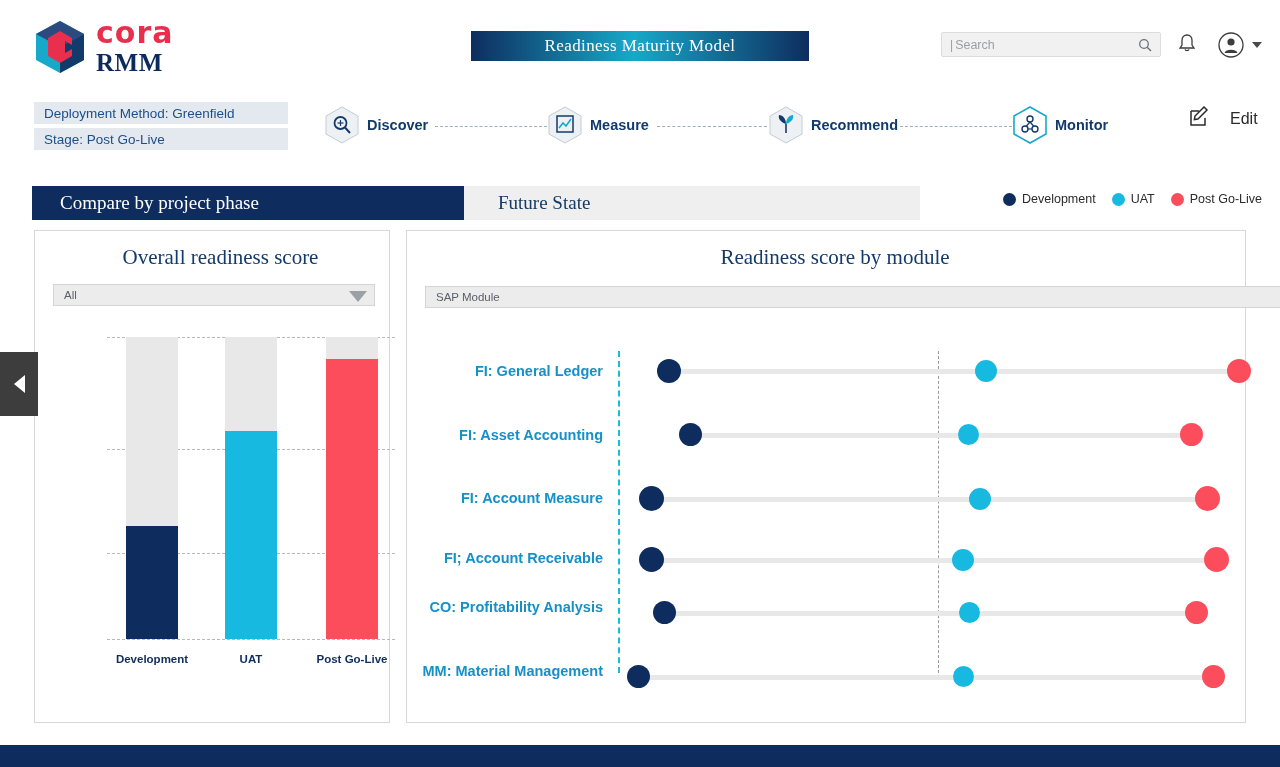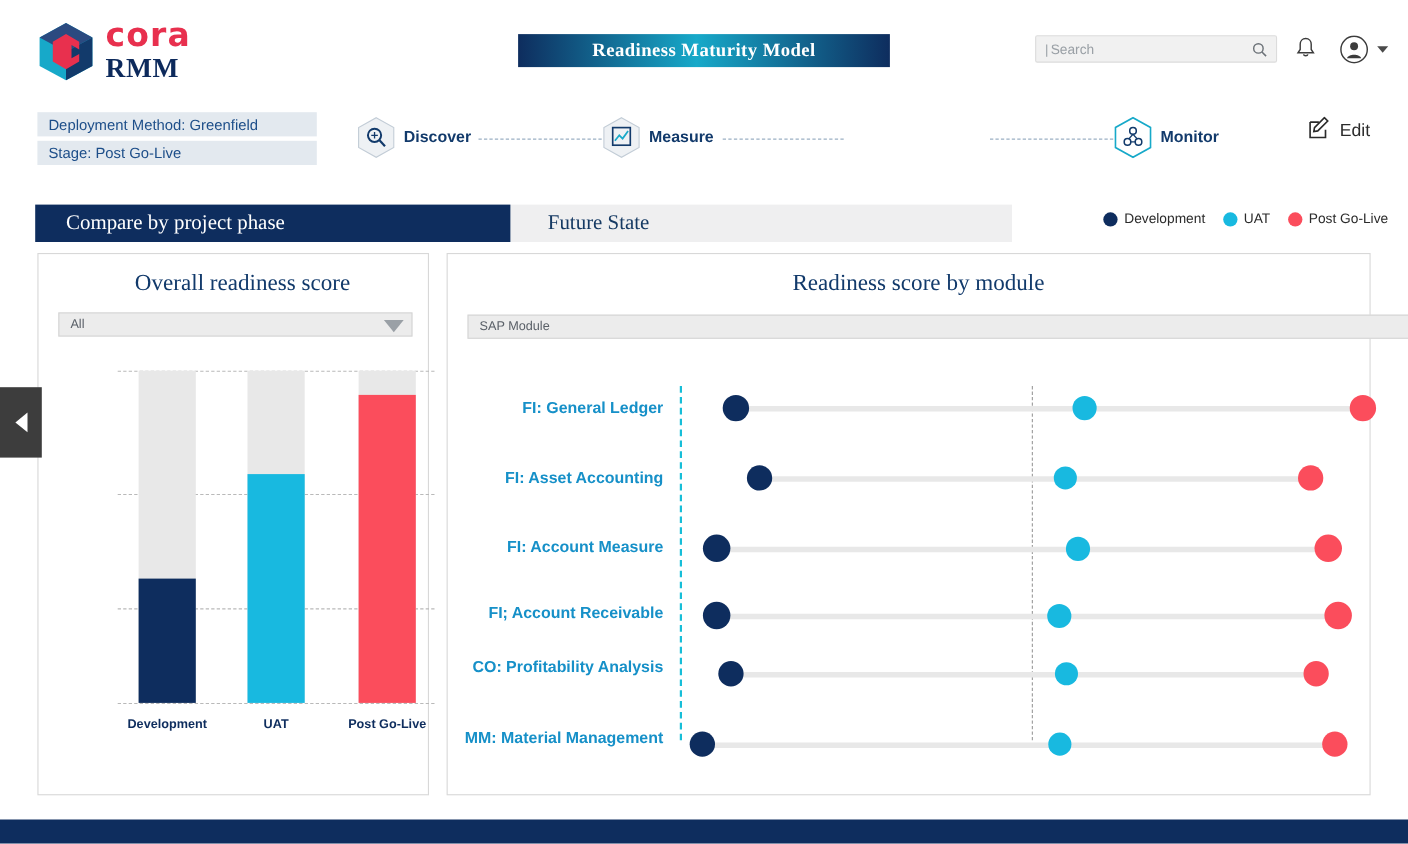--- a/index.html
+++ b/index.html
@@ -54,21 +54,21 @@
   .title-banner {
     position: absolute;
     left: 471px; top: 31px;
     width: 338px; height: 30px;
     background: linear-gradient(90deg, #0e2d5e 0%, #17a9c9 48%, #0e2d5e 100%);
     display: flex; align-items: center; justify-content: center;
   }
   .title-banner span {
     color: #ffffff;
     font-size: 17px;
-    font-weight: bold;
+    font-weight: normal;
     letter-spacing: 0.4px;
     font-family: "Liberation Serif", serif;
   }
 
   .search-box {
     position: absolute;
     left: 941px; top: 32px;
     width: 220px; height: 25px;
     background: #f1f1f1;
     border: 1px solid #dcdcdc;
@@ -141,21 +141,21 @@
   }
   .dashline {
     position: absolute;
     top: 20px;
     height: 0;
     border-top: 1px dashed #9bb0c4;
   }
   .edit-btn {
     position: absolute;
     left: 1188px; top: 14px;
-    display: flex; align-items: center; gap: 8px;
+    display: flex; align-items: center; gap: 20px;
     cursor: pointer;
     justify-content: center;
   }
   .edit-label {
     font-size: 16px;
     color: #2b2b2b;
   }
 
   
   .tabs-row {
@@ -404,20 +404,31 @@
         <span class="hexicon">
           <svg width="34" height="38" viewBox="0 0 34 38">
             <polygon points="17,1 33,10 33,28 17,37 1,28 1,10" fill="#eef1f4" stroke="#c2ccd6" stroke-width="1"></polygon>
             <rect x="9" y="10" width="16" height="16" fill="none" stroke="#123a6b" stroke-width="1.5"></rect>
             <polyline points="11,22 15,17 18,20 23,13" fill="none" stroke="#17a9c9" stroke-width="1.6"></polyline>
           </svg>
         </span>
         <span class="step-label">Measure</span>
       </div>
 
+      <div class="step" style="left:444px; top:0px;">
+        <span class="hexicon">
+          <svg width="34" height="38" viewBox="0 0 34 38">
+            <polygon points="17,1 33,10 33,28 17,37 1,28 1,10" fill="#eef1f4" stroke="#c2ccd6" stroke-width="1"></polygon>
+            <path d="M17 27 L17 18" stroke="#123a6b" stroke-width="1.6"></path>
+            <path d="M17 18 C11 16 9 12 10 9 C14 9 17 13 17 18 Z" fill="#123a6b"></path>
+            <path d="M17 18 C23 16 25 12 24 9 C20 9 17 13 17 18 Z" fill="#17a9c9"></path>
+          </svg>
+        </span>
+        <span class="step-label">Recommend</span>
+      </div>
 
       <div class="step" style="left:688px; top:0px;">
         <span class="hexicon">
           <svg width="34" height="38" viewBox="0 0 34 38">
             <polygon points="17,1 33,10 33,28 17,37 1,28 1,10" fill="#ffffff" stroke="#17a9c9" stroke-width="1.6"></polygon>
             <circle cx="17" cy="13" r="3" fill="none" stroke="#123a6b" stroke-width="1.4"></circle>
             <circle cx="12" cy="23" r="3" fill="none" stroke="#123a6b" stroke-width="1.4"></circle>
             <circle cx="22" cy="23" r="3" fill="none" stroke="#123a6b" stroke-width="1.4"></circle>
             <line x1="17" y1="16" x2="13" y2="20.5" stroke="#123a6b" stroke-width="1.2"></line>
             <line x1="17" y1="16" x2="21" y2="20.5" stroke="#123a6b" stroke-width="1.2"></line>

